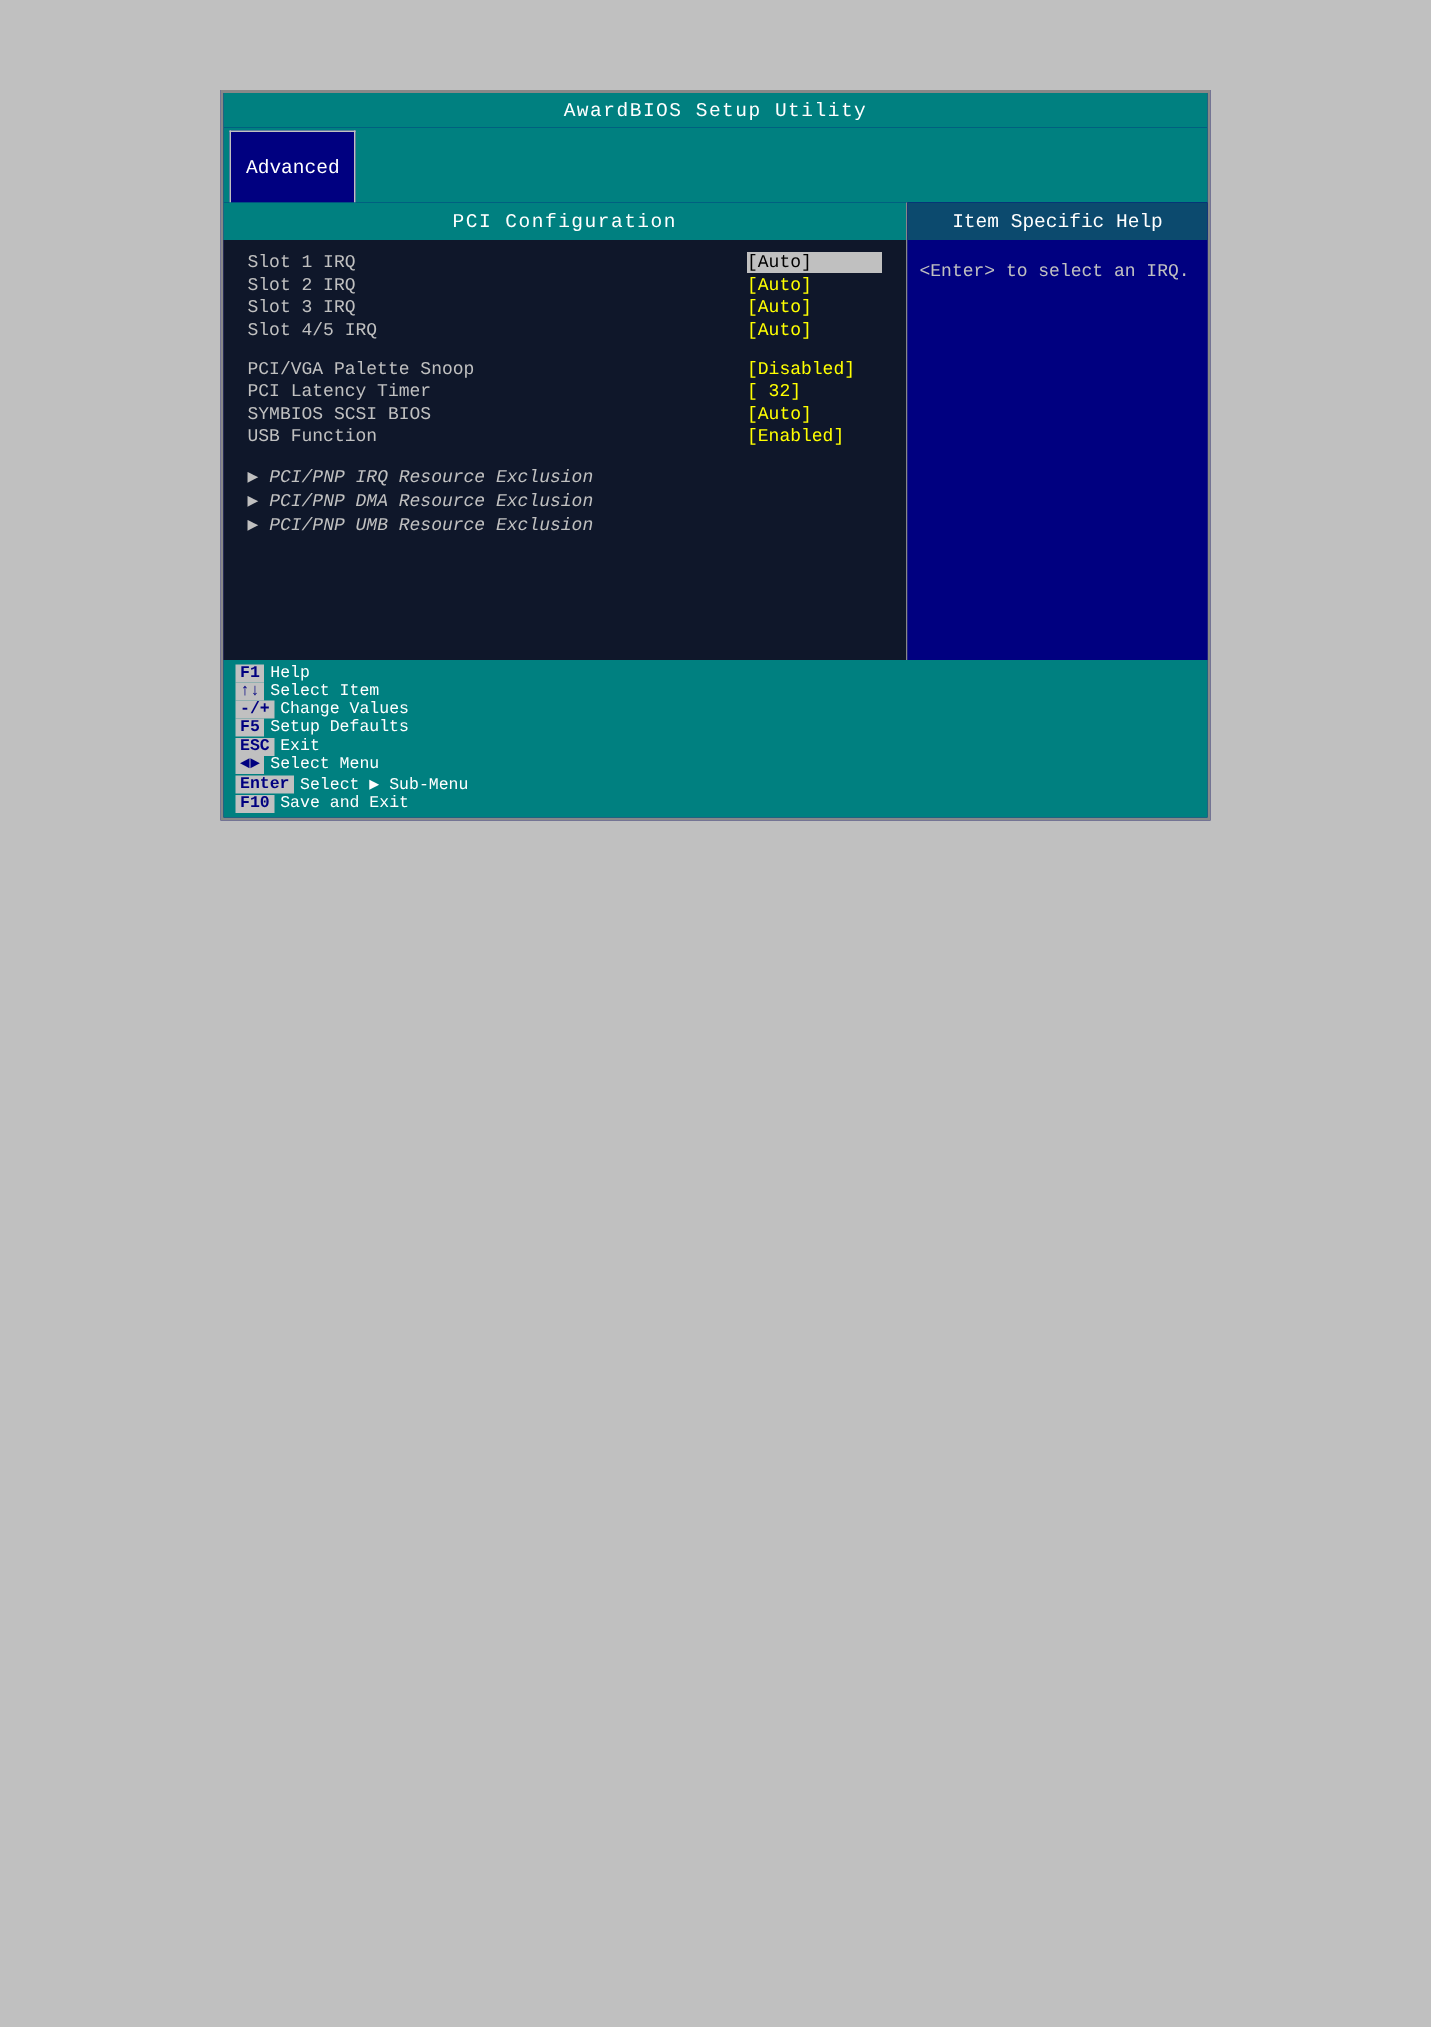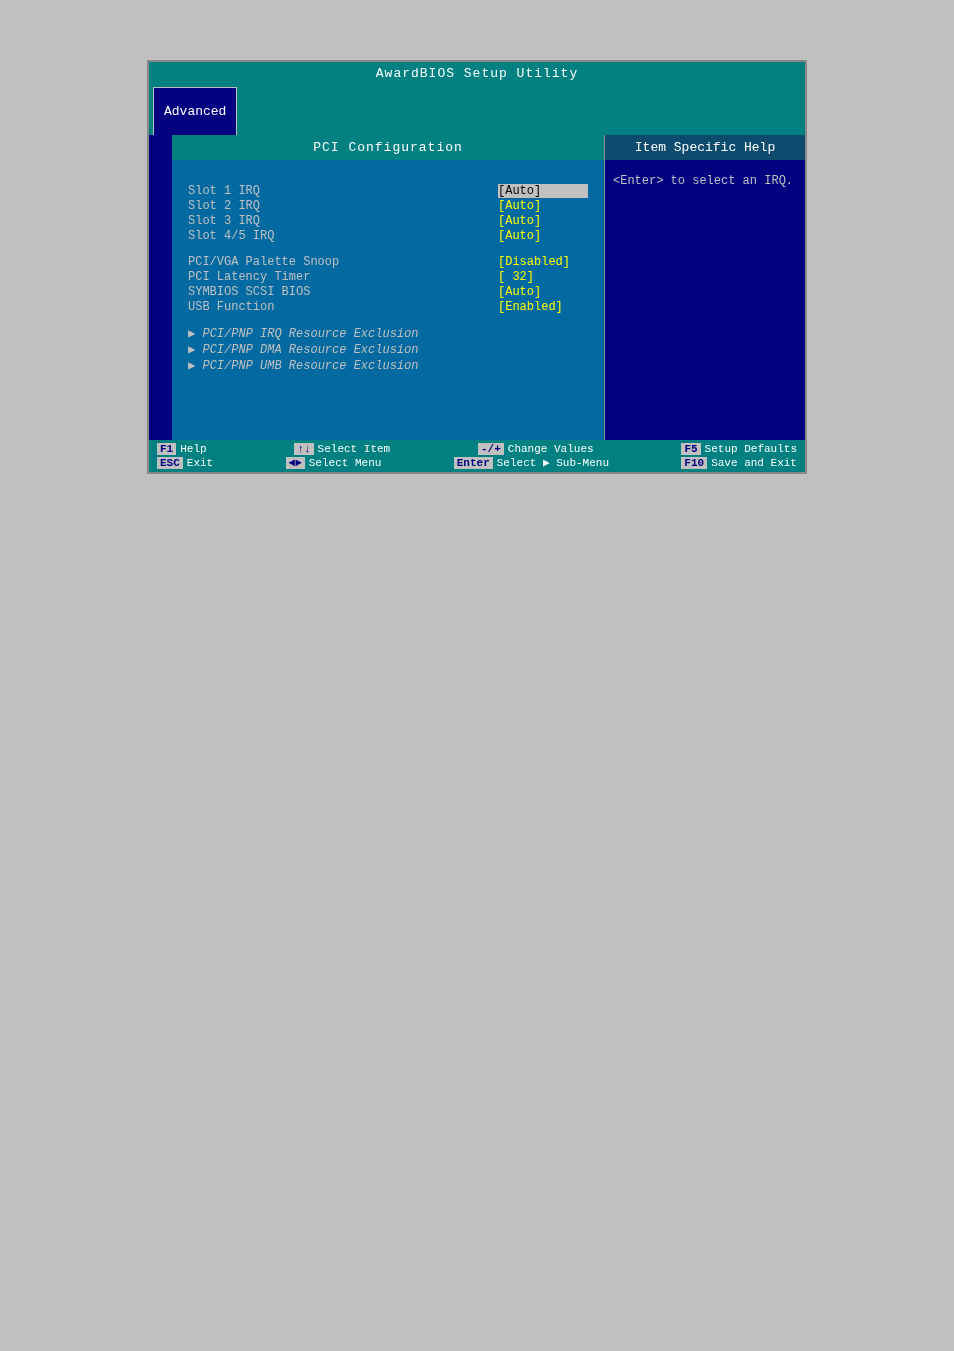--- a/index.html
+++ b/index.html
@@ -57,35 +57,34 @@
       display: flex;
       flex-direction: row;
       width: 100%;
     }
 
     
     .main-panel {
       flex: 1;
       padding: 0;
       border-right: 1px solid #888;
-      margin-left: 23px;
     }
 
     .panel-header {
       background: #008080;
       color: #ffffff;
       text-align: center;
       padding: 5px 0;
       font-size: 13px;
       letter-spacing: 1px;
     }
 
     .panel-body {
-      padding: 24px 16px;
-      background: #0369a1;
+      padding: 8px 16px;
+      background: #0f172a;
       color: #c0c0c0;
       min-height: 280px;
     }
 
     
     .help-panel {
       width: 200px;
       background: #000080;
     }
 
@@ -168,20 +167,21 @@
       font-weight: bold;
     }
 
     .key-desc {
       color: #ffffff;
       font-size: 11px;
     }
 
     .bottom-row1, .bottom-row2 {
       display: flex;
+      flex-direction: column;
       width: 100%;
       justify-content: space-between;
     }
 
     .bottom-rows {
       display: flex;
       flex-direction: column;
       width: 100%;
       gap: 1px;
     }

